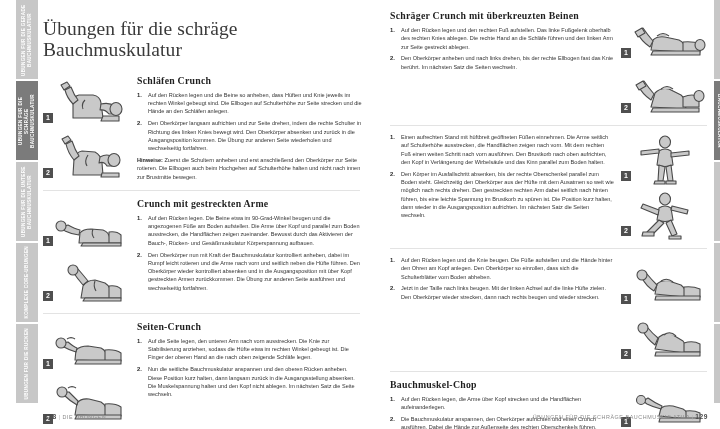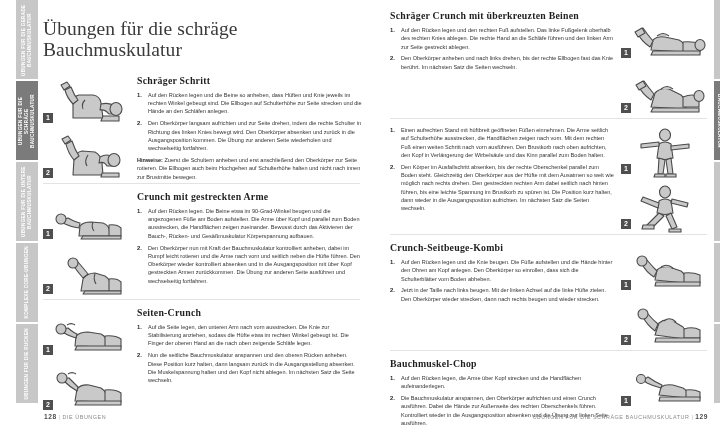--- a/index.html
+++ b/index.html
@@ -90,20 +90,21 @@
     color: #3a3a3a;
     margin: 0 0 14px 0;
     letter-spacing: 0.1px;
     line-height: 1.1;
   }
 
   
   .exercise {
     display: flex;
     gap: 6px;
+    padding-bottom: 7px;
     margin-bottom: 7px;
     position: relative;
   }
   .exercise.divided::after {
     content: "";
     position: absolute;
     left: 0;
     right: 2px;
     bottom: 0;
     height: 1px;
@@ -280,21 +281,21 @@
               <path d="M57 24 Q64 20 70 24 Q75 28 72 33 L64 33 Q61 28 56 30 Z"></path>
               <ellipse cx="71" cy="27" rx="6" ry="6.5"></ellipse>
               <path d="M59 40 L76 40 L76 44 L58 44 Z"></path>
               <path d="M45 22 Q41 28 44 33"></path>
             </g>
           </svg>
           <span class="step-badge">2</span>
         </div>
       </div>
       <div class="text-col">
-        <h2 class="exercise-title">Schräger Schritt</h2>
+        <h2 class="exercise-title">Schläfen Crunch</h2>
         <ol class="steps">
           <li>Auf den Rücken legen und die Beine so anheben, dass Hüften und Knie jeweils im rechten Winkel gebeugt sind. Die Ellbogen auf Schulterhöhe zur Seite strecken und die Hände an den Schläfen anlegen.</li>
           <li>Den Oberkörper langsam aufrichten und zur Seite drehen, indem die rechte Schulter in Richtung des linken Knies bewegt wird. Den Oberkörper absenken und zurück in die Ausgangsposition kommen. Die Übung zur anderen Seite wiederholen und wechselseitig fortfahren.</li>
         </ol>
         <p class="note"><b>Hinweise:</b><span> Zuerst die Schultern anheben und erst anschließend den Oberkörper zur Seite rotieren. Die Ellbogen auch beim Hochgehen auf Schulterhöhe halten und nicht nach innen zur Brustmitte bewegen.</span></p>
       </div>
     </div>
 
     <div class="exercise divided">
       <div class="figure-col">
@@ -483,21 +484,20 @@
               <ellipse cx="22" cy="11" rx="5" ry="5"></ellipse>
               <path d="M63 26 Q72 23 79 27 L79 35 L63 35 Z"></path>
               <path d="M35 35 L79 35 L79 39 L34 39 Z"></path>
               <path d="M43 18 Q49 13 55 19"></path>
             </g>
           </svg>
           <span class="step-badge">2</span>
         </div>
       </div>
       <div class="text-col">
-        <h2 class="exercise-title">Crunch-Seitbeuge-Kombi</h2>
         <ol class="steps">
           <li>Auf den Rücken legen und die Knie beugen. Die Füße aufstellen und die Hände hinter den Ohren am Kopf anlegen. Den Oberkörper so einrollen, dass sich die Schulterblätter vom Boden abheben.</li>
           <li>Jetzt in der Taille nach links beugen. Mit der linken Achsel auf die linke Hüfte zielen. Den Oberkörper wieder strecken, dann nach rechts beugen und wieder strecken.</li>
         </ol>
       </div>
     </div>
 
     <div class="exercise">
       <div class="figure-col">
         <div class="figure">

